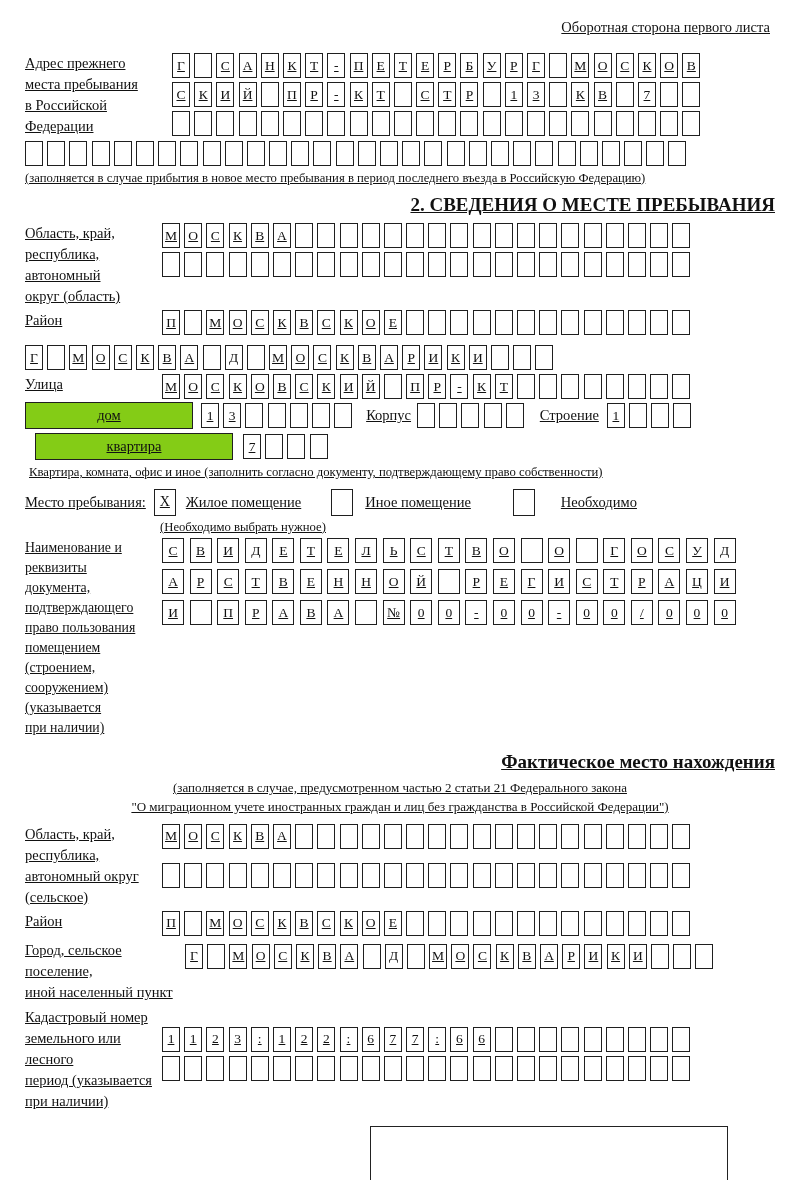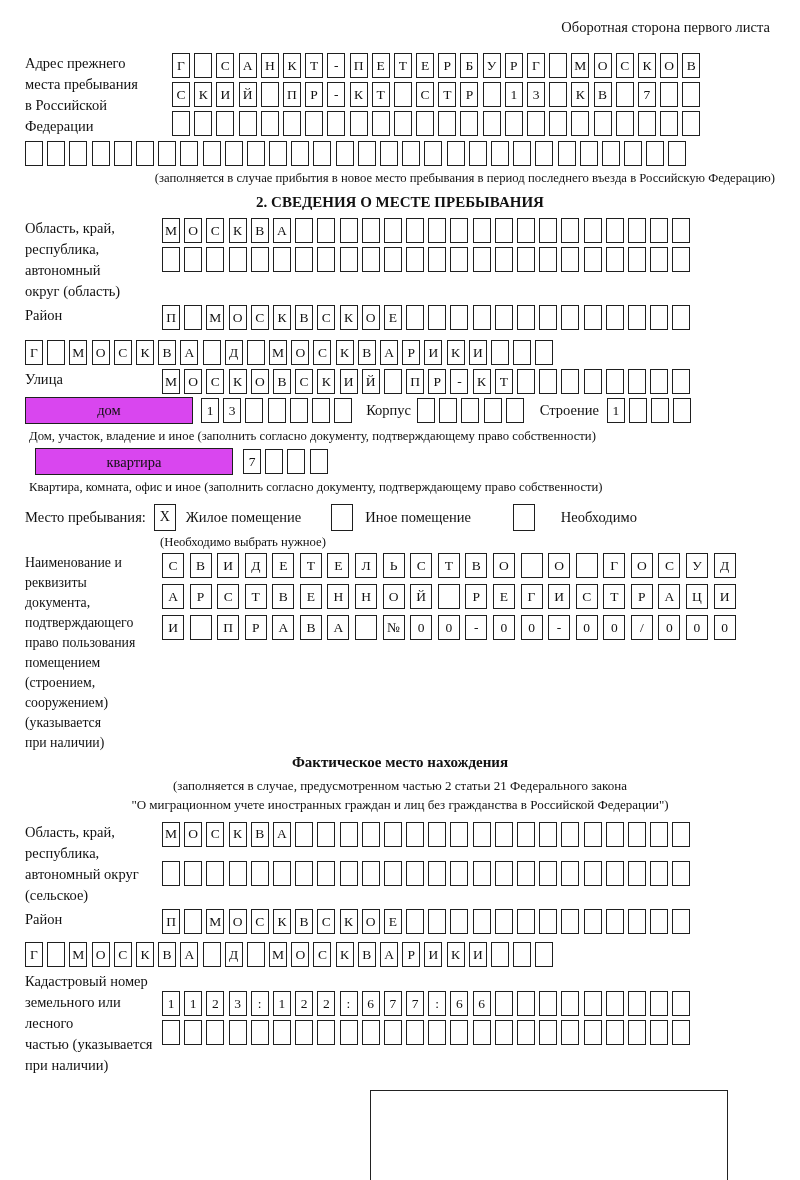--- a/index.html
+++ b/index.html
@@ -1,42 +1,42 @@
 <!DOCTYPE html>
 <html lang="ru"><head>
 <meta charset="utf-8">
 <style>
   html,body{margin:0;padding:0;background:#fff;color:#111;}
   .page{
     width:800px;height:1180px;box-sizing:border-box;
     padding:12px 25px 18px 25px;
     font-family:"Liberation Serif","DejaVu Serif",serif;
-    font-size:14px;line-height:1.3;position:relative;overflow:hidden;
+    font-size:14px;line-height:1.3;position:relative;overflow:hidden;text-decoration:underline;
   }
   .header-note{text-align:right;font-size:14.5px;margin:6px 5px 16px 0;}
   .flexrow{display:flex;align-items:flex-start;}
   .label{width:147px;flex:0 0 147px;font-size:14.5px;line-height:1.45;}
   .label.w137{width:137px;flex:0 0 137px;}
   .rows>.cellrow{margin-top:0;}
   .rows>.cellrow+.cellrow{margin-top:4px;}
   .cellrow{display:flex;gap:4.2px;}
   .cell{
     width:16px;height:23px;border:1.6px solid #1f1f1f;
     display:inline-flex;align-items:center;justify-content:center;
     font-size:13.5px;flex:0 0 auto;background:#fff;
   }
   .cellrow.wide .cell{width:20px;margin-right:1.4px;}
   .fullrow{margin-top:4px;}
-  .note{font-size:12.7px;text-align:right;margin-top:4px;}
+  .note{font-size:12.7px;text-align:left;margin-top:4px;}
   .note.left{text-align:left;margin-left:4px;}
-  .section-title{font-weight:bold;font-size:15px;text-align:center;margin:7px 0 5px 0;}
+  .section-title{font-weight:bold;font-size:19px;text-align:right;margin:7px 0 5px 0;}
   .mt4{margin-top:4px;} .mt6{margin-top:3px;} .mt8{margin-top:8px;}
   .fieldbox{
     border:1.6px solid #1f1f1f;height:25px;display:inline-flex;
-    align-items:center;justify-content:center;font-size:14.5px;background:#d946ef;
+    align-items:center;justify-content:center;font-size:14.5px;background:#84cc16;
   }
   .housefield{width:166px;}
   .aptfield{width:196px;margin-left:10px;}
   .inlinelabel{font-size:14.5px;align-self:center;}
   .chk{
     width:20px;height:25px;border:1.6px solid #1f1f1f;display:inline-flex;
     align-items:center;justify-content:center;font-size:14px;flex:0 0 auto;background:#fff;
   }
   .stayrow{display:flex;align-items:flex-start;margin-top:8px;}
   .staynote{font-size:12.7px;text-align:left;width:330px;margin-left:135px;margin-top:3px;}
@@ -351,21 +351,20 @@
         <span class="cell"></span>
       </div>
     <div class="inlinelabel" style="margin-left:16px;">Строение</div>
     <div class="cellrow" style="margin-left:8px;">
         <span class="cell">1</span>
         <span class="cell"></span>
         <span class="cell"></span>
         <span class="cell"></span>
       </div>
   </div>
-  <div class="note left">Дом, участок, владение и иное (заполнить согласно документу, подтверждающему право собственности)</div>
 
   <div class="flexrow mt4" style="align-items:center;">
     <div class="fieldbox aptfield">квартира</div>
     <div class="cellrow" style="margin-left:10px;">
         <span class="cell">7</span>
         <span class="cell"></span>
         <span class="cell"></span>
         <span class="cell"></span>
       </div>
   </div>
@@ -457,21 +456,21 @@
           <span class="cell">0</span>
           <span class="cell">0</span>
           <span class="cell">/</span>
           <span class="cell">0</span>
           <span class="cell">0</span>
           <span class="cell">0</span>
         </div>
     </div>
   </div>
 
-  <div class="section-title" style="margin-top:0;">Фактическое место нахождения</div>
+  <div class="section-title" style="margin-top:12px;">Фактическое место нахождения</div>
   <div class="centernote">(заполняется в случае, предусмотренном частью 2 статьи 21 Федерального закона</div>
   <div class="centernote">"О миграционном учете иностранных граждан и лиц без гражданства в Российской Федерации")</div>
 
   <div class="flexrow mt8">
     <div class="label w137">
       <div>Область, край,</div>
       <div>республика,</div>
       <div>автономный округ</div>
       <div>(сельское)</div>
     </div>
@@ -555,20 +554,24 @@
         <span class="cell"></span>
         <span class="cell"></span>
         <span class="cell"></span>
         <span class="cell"></span>
         <span class="cell"></span>
         <span class="cell"></span>
       </div>
   </div>
 
   <div class="flexrow mt4">
+    <div class="label w137" style="width:160px;flex:0 0 160px;">
+      <div>Город, сельское поселение,</div>
+      <div>иной населенный пункт</div>
+    </div>
     <div class="cellrow" style="margin-top:4px;">
         <span class="cell">Г</span>
         <span class="cell"></span>
         <span class="cell">М</span>
         <span class="cell">О</span>
         <span class="cell">С</span>
         <span class="cell">К</span>
         <span class="cell">В</span>
         <span class="cell">А</span>
         <span class="cell"></span>
@@ -587,21 +590,21 @@
         <span class="cell"></span>
         <span class="cell"></span>
         <span class="cell"></span>
       </div>
   </div>
 
   <div class="flexrow mt4">
     <div class="label w137">
       <div>Кадастровый номер</div>
       <div>земельного или лесного</div>
-      <div>частью (указывается</div>
+      <div>период (указывается</div>
       <div>при наличии)</div>
     </div>
     <div class="rows cadrows">
       <div class="cellrow">
           <span class="cell">1</span>
           <span class="cell">1</span>
           <span class="cell">2</span>
           <span class="cell">3</span>
           <span class="cell">:</span>
           <span class="cell">1</span>

